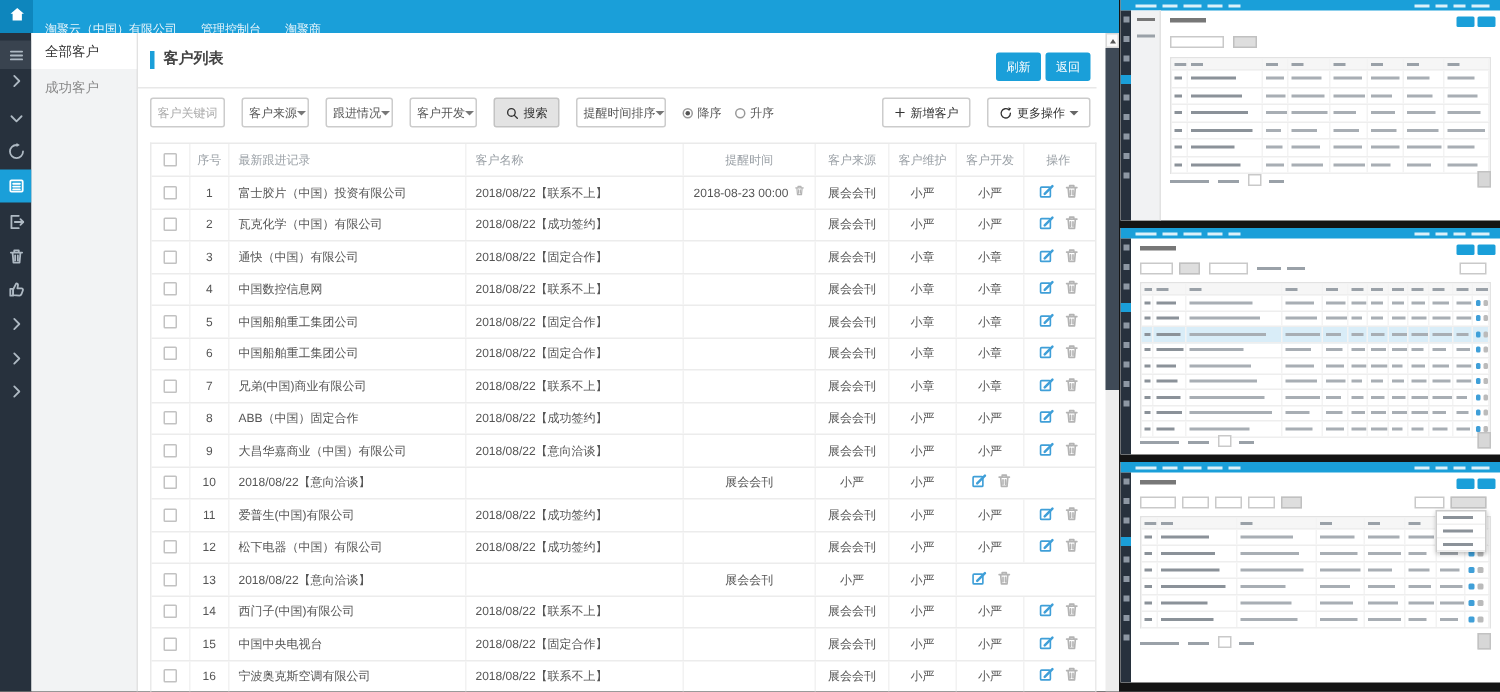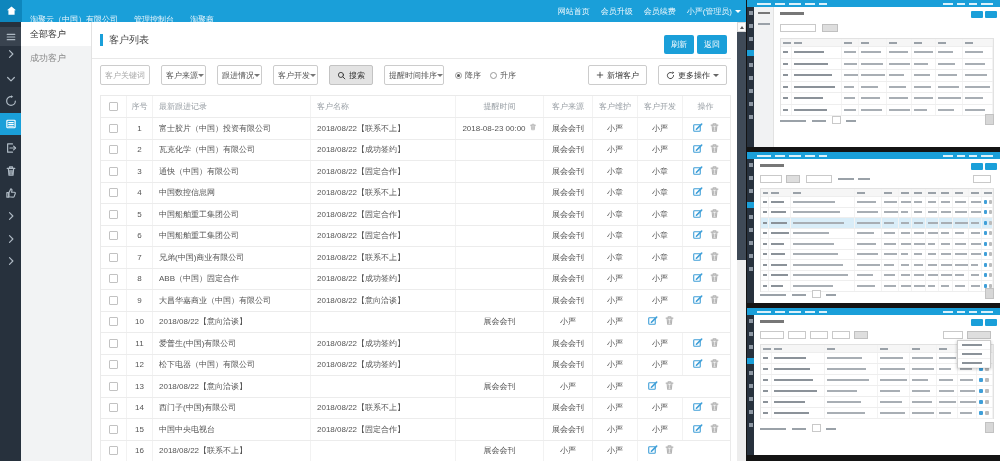--- a/index.html
+++ b/index.html
@@ -28,21 +28,21 @@
 
   .subsidebar { position:absolute; left:21px; top:22px; width:71px; height:439px; background:#f2f3f4;
     border-right:1px solid #e2e2e2; }
   .sub-item { height:24px; line-height:24px; padding-left:9px; font-size:9px; color:#888; cursor:pointer;
     white-space:nowrap; overflow:hidden; }
   .sub-item.active { background:#fff; color:#333; }
 
   .content { position:absolute; left:92px; top:22px; width:639px; height:439px; background:#fff; }
   .page-head { position:absolute; top:0; left:0; right:0; height:37px; border-bottom:1px solid #e8e8e8; }
   .page-title { position:absolute; left:8px; top:12px; font-size:10px; color:#444;
-    border-left:3px solid #1a9fd9; padding-left:6px; line-height:12px; font-weight:normal; white-space:nowrap; }
+    border-left:3px solid #1a9fd9; padding-left:6px; line-height:12px; font-weight:bold; white-space:nowrap; }
   .head-btns { position:absolute; right:4px; top:13px; display:flex; gap:3px; }
   .btn-blue { background:#1a9fd9; color:#fff; font-size:8px; padding:4px 7px; border-radius:2px;
     border:none; cursor:pointer; white-space:nowrap; }
 
   .filters { position:absolute; top:42px; left:8px; right:4px; height:22px; display:flex;
     align-items:center; gap:11px; }
   .kw-input { width:50px; height:20px; font-size:8px; border:1px solid #ccc; border-radius:2px;
     padding:0 4px; color:#555; }
   .kw-input::placeholder { color:#aaa; }
   .sel { width:45px; height:20px; border:1px solid #ccc; border-radius:2px; font-size:8px; color:#555;
@@ -118,29 +118,20 @@
       <div class="home-btn">
           <span style="color:#fff"><svg width="11" height="11" viewBox="0 0 16 16" fill="none" stroke="currentColor" stroke-width="1.6" stroke-linecap="round" stroke-linejoin="round">
               <path d="M8 2l6.5 5.5h-2V14h-9V7.5h-2z" fill="currentColor" stroke="none"></path>
             </svg></span>
         </div>
       <nav class="tb-menu" id="tbMenu">
           <span>淘聚云（中国）有限公司</span>
           <span>管理控制台</span>
           <span>淘聚商</span>
         </nav>
-      <div class="tb-right" id="tbRight">
-          <span>网站首页</span>
-          <span>会员升级</span>
-          <span>会员续费</span>
-          <span class="tb-user">
-            <span>小严(管理员)</span>
-            <span class="caret"></span>
-          </span>
-        </div>
     </header>
 
     <aside class="iconbar" id="iconbar">
         <div class="ibar-item first" style="top: 5px;">
           <svg width="12" height="12" viewBox="0 0 16 16" fill="none" stroke="currentColor" stroke-width="1.6" stroke-linecap="round" stroke-linejoin="round">
             <path d="M3 4.5h10M3 8h10M3 11.5h10"></path>
           </svg>
         </div>
         <div class="ibar-item" style="top: 22px;">
           <svg width="12" height="12" viewBox="0 0 16 16" fill="none" stroke="currentColor" stroke-width="1.6" stroke-linecap="round" stroke-linejoin="round">
@@ -603,20 +594,21 @@
               <span class="ic-trash"><svg width="11" height="11" viewBox="0 0 16 16" fill="none" stroke="currentColor" stroke-width="1.6" stroke-linecap="round" stroke-linejoin="round">
                   <path d="M3 4.5h10M6 4.5v-2h4v2M4.5 4.5l.8 9h5.4l.8-9M6.8 7v4.5M9.2 7v4.5"></path>
                 </svg></span>
             </div>
           </div>
           <div class="trow">
             <div>
               <span class="cb"></span>
             </div>
             <div>16</div>
+            <div class="al">宁波奥克斯空调有限公司</div>
             <div class="al">2018/08/22【联系不上】</div>
             <div></div>
             <div>展会会刊</div>
             <div>小严</div>
             <div>小严</div>
             <div class="ops">
               <span class="ic-edit"><svg width="11" height="11" viewBox="0 0 16 16" fill="none" stroke="currentColor" stroke-width="1.6" stroke-linecap="round" stroke-linejoin="round">
                   <rect x="2.5" y="4" width="9.5" height="9.5" rx="1"></rect>
                   <path d="M6.5 10.5L14 3" stroke-width="2.4"></path>
                 </svg></span>

